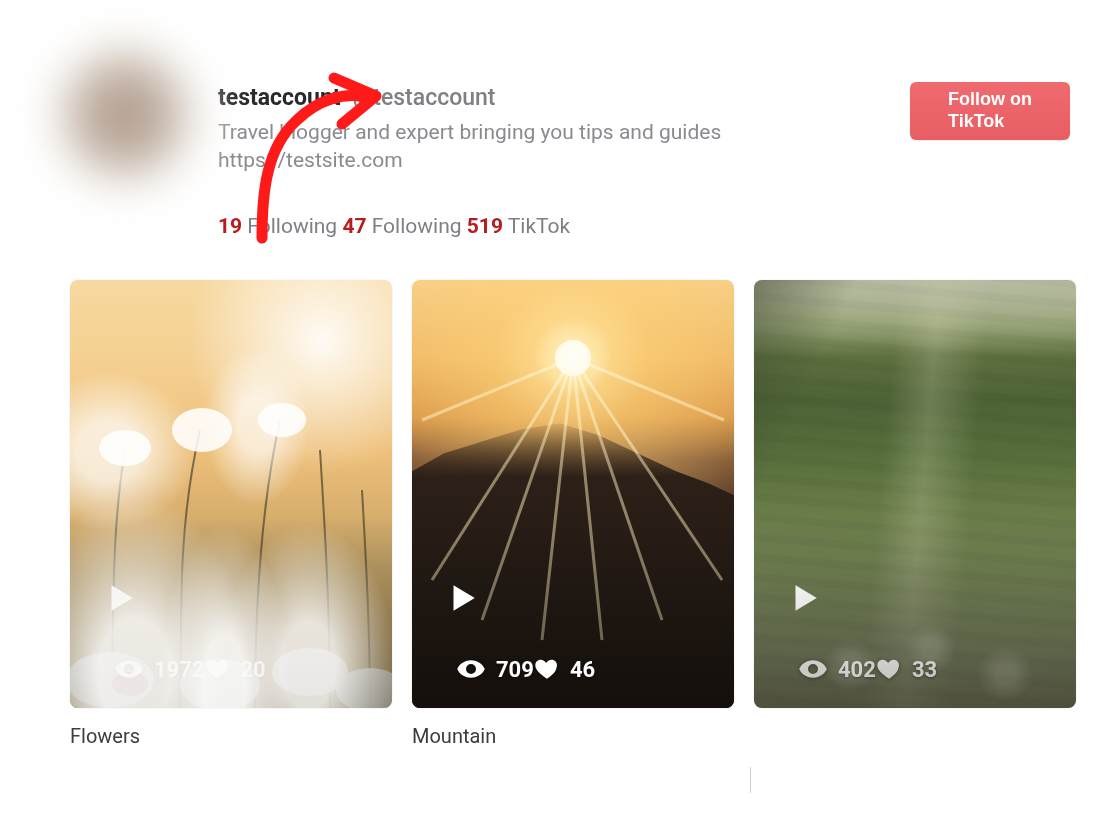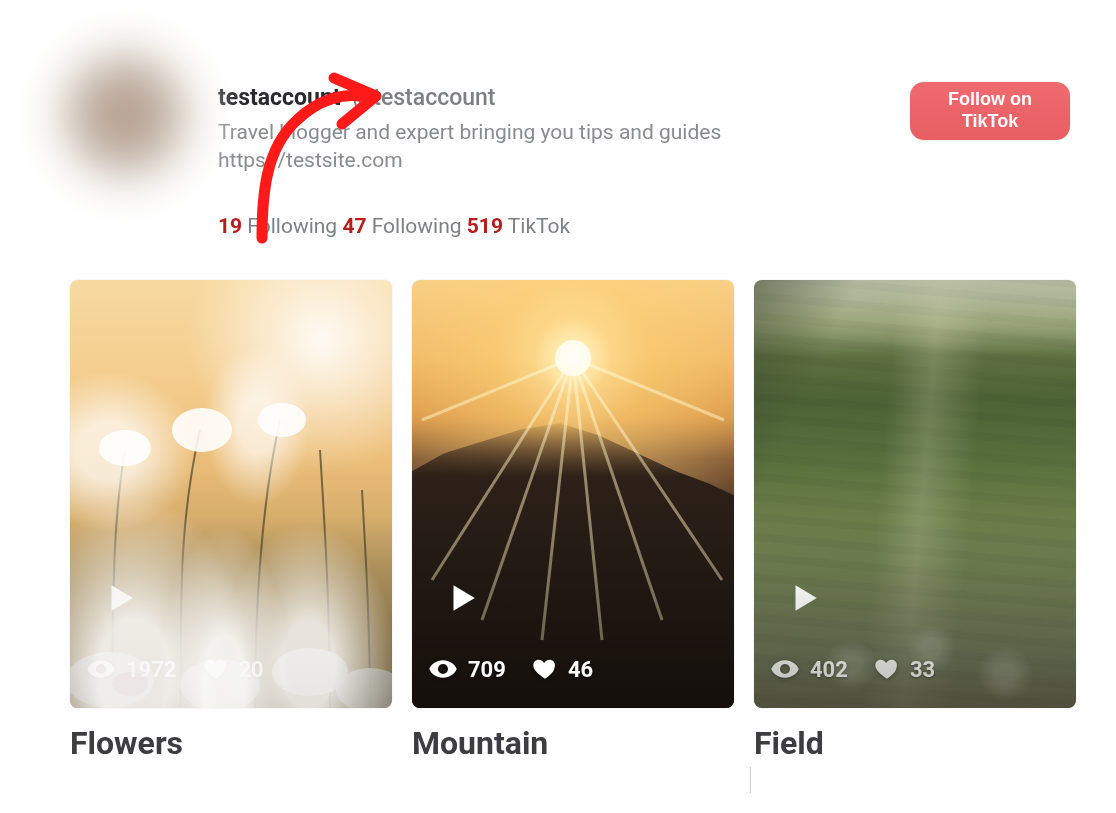--- a/index.html
+++ b/index.html
@@ -59,23 +59,23 @@
     font-size:21px;
     color:var(--muted);
   }
   .stats .num{font-weight:700;color:#b91c1c;}
   .follow-btn{
     position:absolute;
     top:82px;right:46px;
     width:160px;height:58px;
     background:linear-gradient(var(--follow-bg),var(--follow-bg2));
     color:#fff;
-    border:none;border-radius:14px;
+    border:none;border-radius:6px;
     font-size:18px;line-height:1.2;font-weight:600;
-    display:flex;align-items:center;justify-content:center;text-align:center;
+    display:flex;align-items:center;justify-content:center;text-align:left;
     box-shadow:0 1px 2px rgba(0,0,0,.08);
     cursor:pointer;
     white-space:pre-line;
   }
 
   
   .annotation-arrow{
     position:absolute;
     left:242px; top:68px;
     width:160px;height:180px;
@@ -105,31 +105,31 @@
     position:absolute;inset:auto 0 0 0;height:45%;
     background:linear-gradient(to top, rgba(0,0,0,.35), rgba(0,0,0,0));
   }
   .play{
     position:absolute;left:30px;bottom:90px;
     width:40px;height:40px;
     display:flex;align-items:center;justify-content:center;
   }
   .play svg{display:block;}
   .stats-row{
-    position:absolute;left:16px;bottom:24px;
-    display:flex;align-items:center;gap:26px;
+    position:absolute;left:44px;bottom:24px;
+    display:flex;align-items:center;
     color:#fff;font-weight:700;font-size:22px;
     text-shadow:0 1px 3px rgba(0,0,0,.5);
   }
   .stat{display:flex;align-items:center;gap:10px;}
   .stat svg{display:block;filter:drop-shadow(0 1px 2px rgba(0,0,0,.4));}
   .caption{
     margin-top:16px;
-    font-size:32px;
-    font-weight:700;
+    font-size:20px;
+    font-weight:400;
     color:#3c3c41;
   }
 
   
   
   .bg-flowers{
     background:
       radial-gradient(circle at 78% 14%, rgba(255,255,255,.9) 0%, rgba(255,255,255,0) 30%),
       linear-gradient(180deg,#f7d9a0 0%, #f4ce8f 22%, #eec07a 40%, #d8ae6d 55%, #c6a66a 68%, #bda169 100%);
   }
@@ -339,18 +339,17 @@
         <span class="stat">
           <span>
             <svg width="26" height="26" viewBox="0 0 24 24">
                 <path fill="#fff" d="M12 21s-8.2-5.2-10.3-10C.2 7.1 2.4 3.5 6.2 3.5c2.2 0 3.9 1.3 5 3 1.1-1.7 2.8-3 5-3 3.8 0 6 3.6 4.5 7.5C20.2 15.8 12 21 12 21z"></path>
               </svg>
           </span>
           <span>33</span>
         </span>
       </div>
     </div>
-    <div class="caption">Field</div>
   </div>
 
 </div>
 
 <div class="sep"></div>
 
 </body></html>

